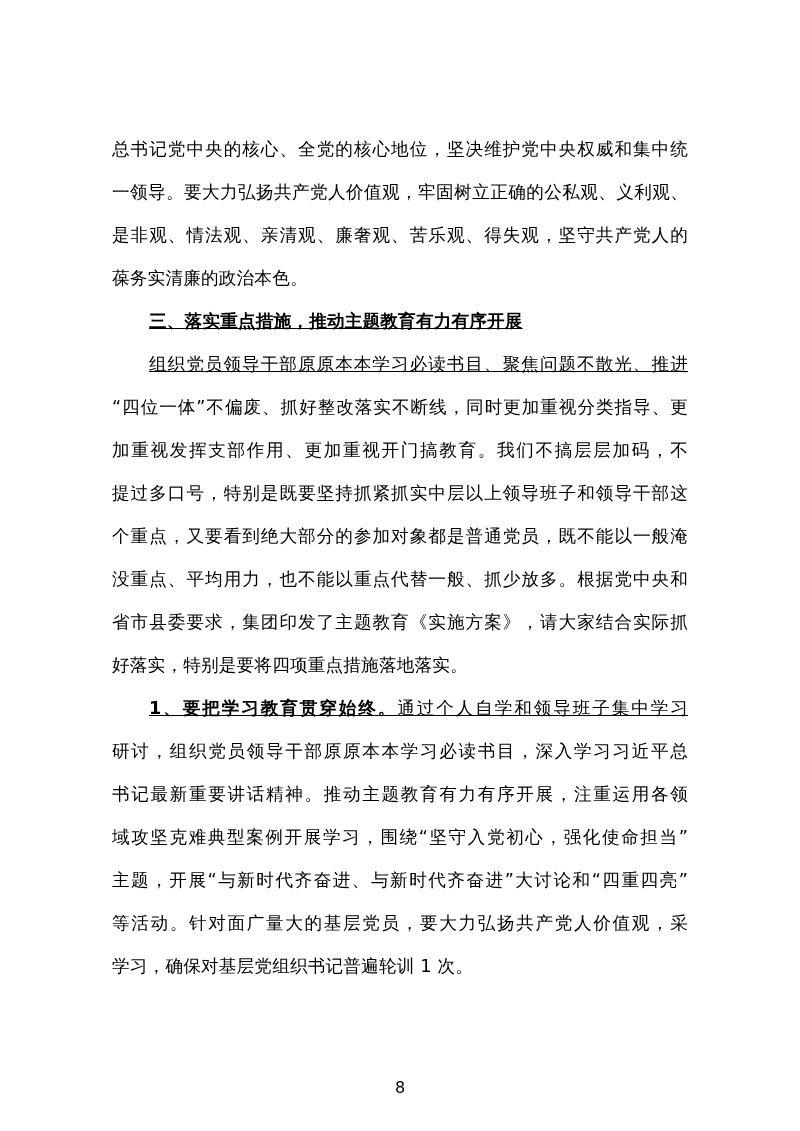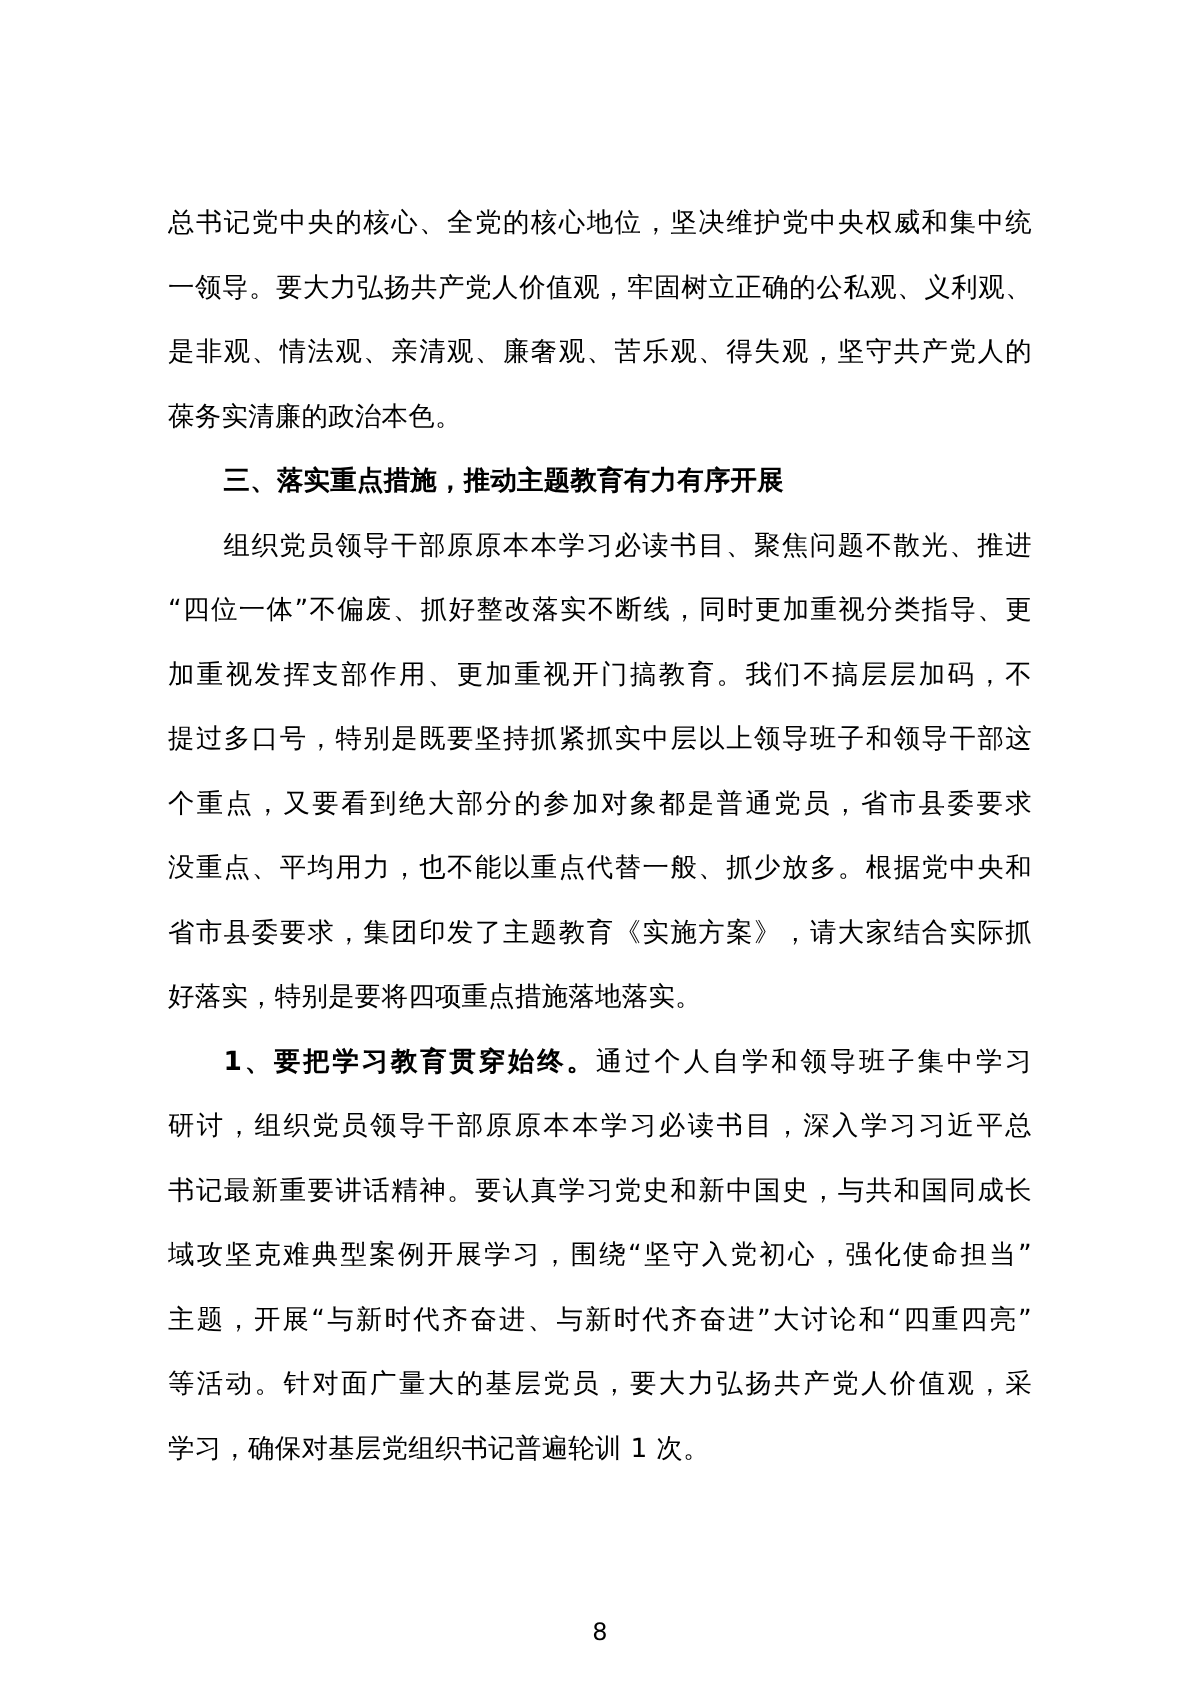--- a/index.html
+++ b/index.html
@@ -31,20 +31,21 @@
     text-align: justify;
     text-justify: inter-ideograph;
     letter-spacing: 0.2px;
     white-space: normal;
   }
   .line.just {
     text-align-last: justify;
   }
   .line.indent {
     text-indent: 37px;
+    text-decoration: underline;
   }
   .line.heading {
     font-weight: bold;
   }
   .b {
     font-weight: bold;
   }
   .page-number {
     position: absolute;
     top: 1042px;
@@ -63,26 +64,26 @@
   <div class="text-body">
       <div class="line just"><span>总书记党中央的核心、全党的核心地位，坚决维护党中央权威和集中统</span></div>
       <div class="line just"><span>一领导。要大力弘扬共产党人价值观，牢固树立正确的公私观、义利观、</span></div>
       <div class="line just"><span>是非观、情法观、亲清观、廉奢观、苦乐观、得失观，坚守共产党人的</span></div>
       <div class="line"><span>葆务实清廉的政治本色。</span></div>
       <div class="line indent heading"><span class="b">三、落实重点措施，推动主题教育有力有序开展</span></div>
       <div class="line just indent"><span>组织党员领导干部原原本本学习必读书目、聚焦问题不散光、推进</span></div>
       <div class="line just"><span>“四位一体”不偏废、抓好整改落实不断线，同时更加重视分类指导、更</span></div>
       <div class="line just"><span>加重视发挥支部作用、更加重视开门搞教育。我们不搞层层加码，不</span></div>
       <div class="line just"><span>提过多口号，特别是既要坚持抓紧抓实中层以上领导班子和领导干部这</span></div>
-      <div class="line just"><span>个重点，又要看到绝大部分的参加对象都是普通党员，省市县委要求</span></div>
+      <div class="line just"><span>个重点，又要看到绝大部分的参加对象都是普通党员，既不能以一般淹</span></div>
       <div class="line just"><span>没重点、平均用力，也不能以重点代替一般、抓少放多。根据党中央和</span></div>
       <div class="line just"><span>省市县委要求，集团印发了主题教育《实施方案》，请大家结合实际抓</span></div>
       <div class="line"><span>好落实，特别是要将四项重点措施落地落实。</span></div>
       <div class="line just indent"><span class="b">1、要把学习教育贯穿始终。</span><span>通过个人自学和领导班子集中学习</span></div>
       <div class="line just"><span>研讨，组织党员领导干部原原本本学习必读书目，深入学习习近平总</span></div>
-      <div class="line just"><span>书记最新重要讲话精神。要认真学习党史和新中国史，与共和国同成长</span></div>
+      <div class="line just"><span>书记最新重要讲话精神。推动主题教育有力有序开展，注重运用各领</span></div>
       <div class="line just"><span>域攻坚克难典型案例开展学习，围绕“坚守入党初心，强化使命担当”</span></div>
       <div class="line just"><span>主题，开展“与新时代齐奋进、与新时代齐奋进”大讨论和“四重四亮”</span></div>
       <div class="line just"><span>等活动。针对面广量大的基层党员，要大力弘扬共产党人价值观，采</span></div>
       <div class="line"><span>学习，确保对基层党组织书记普遍轮训 1 次。</span></div>
     </div>
   <div class="page-number">8</div>
 </div>
 
 </body></html>

